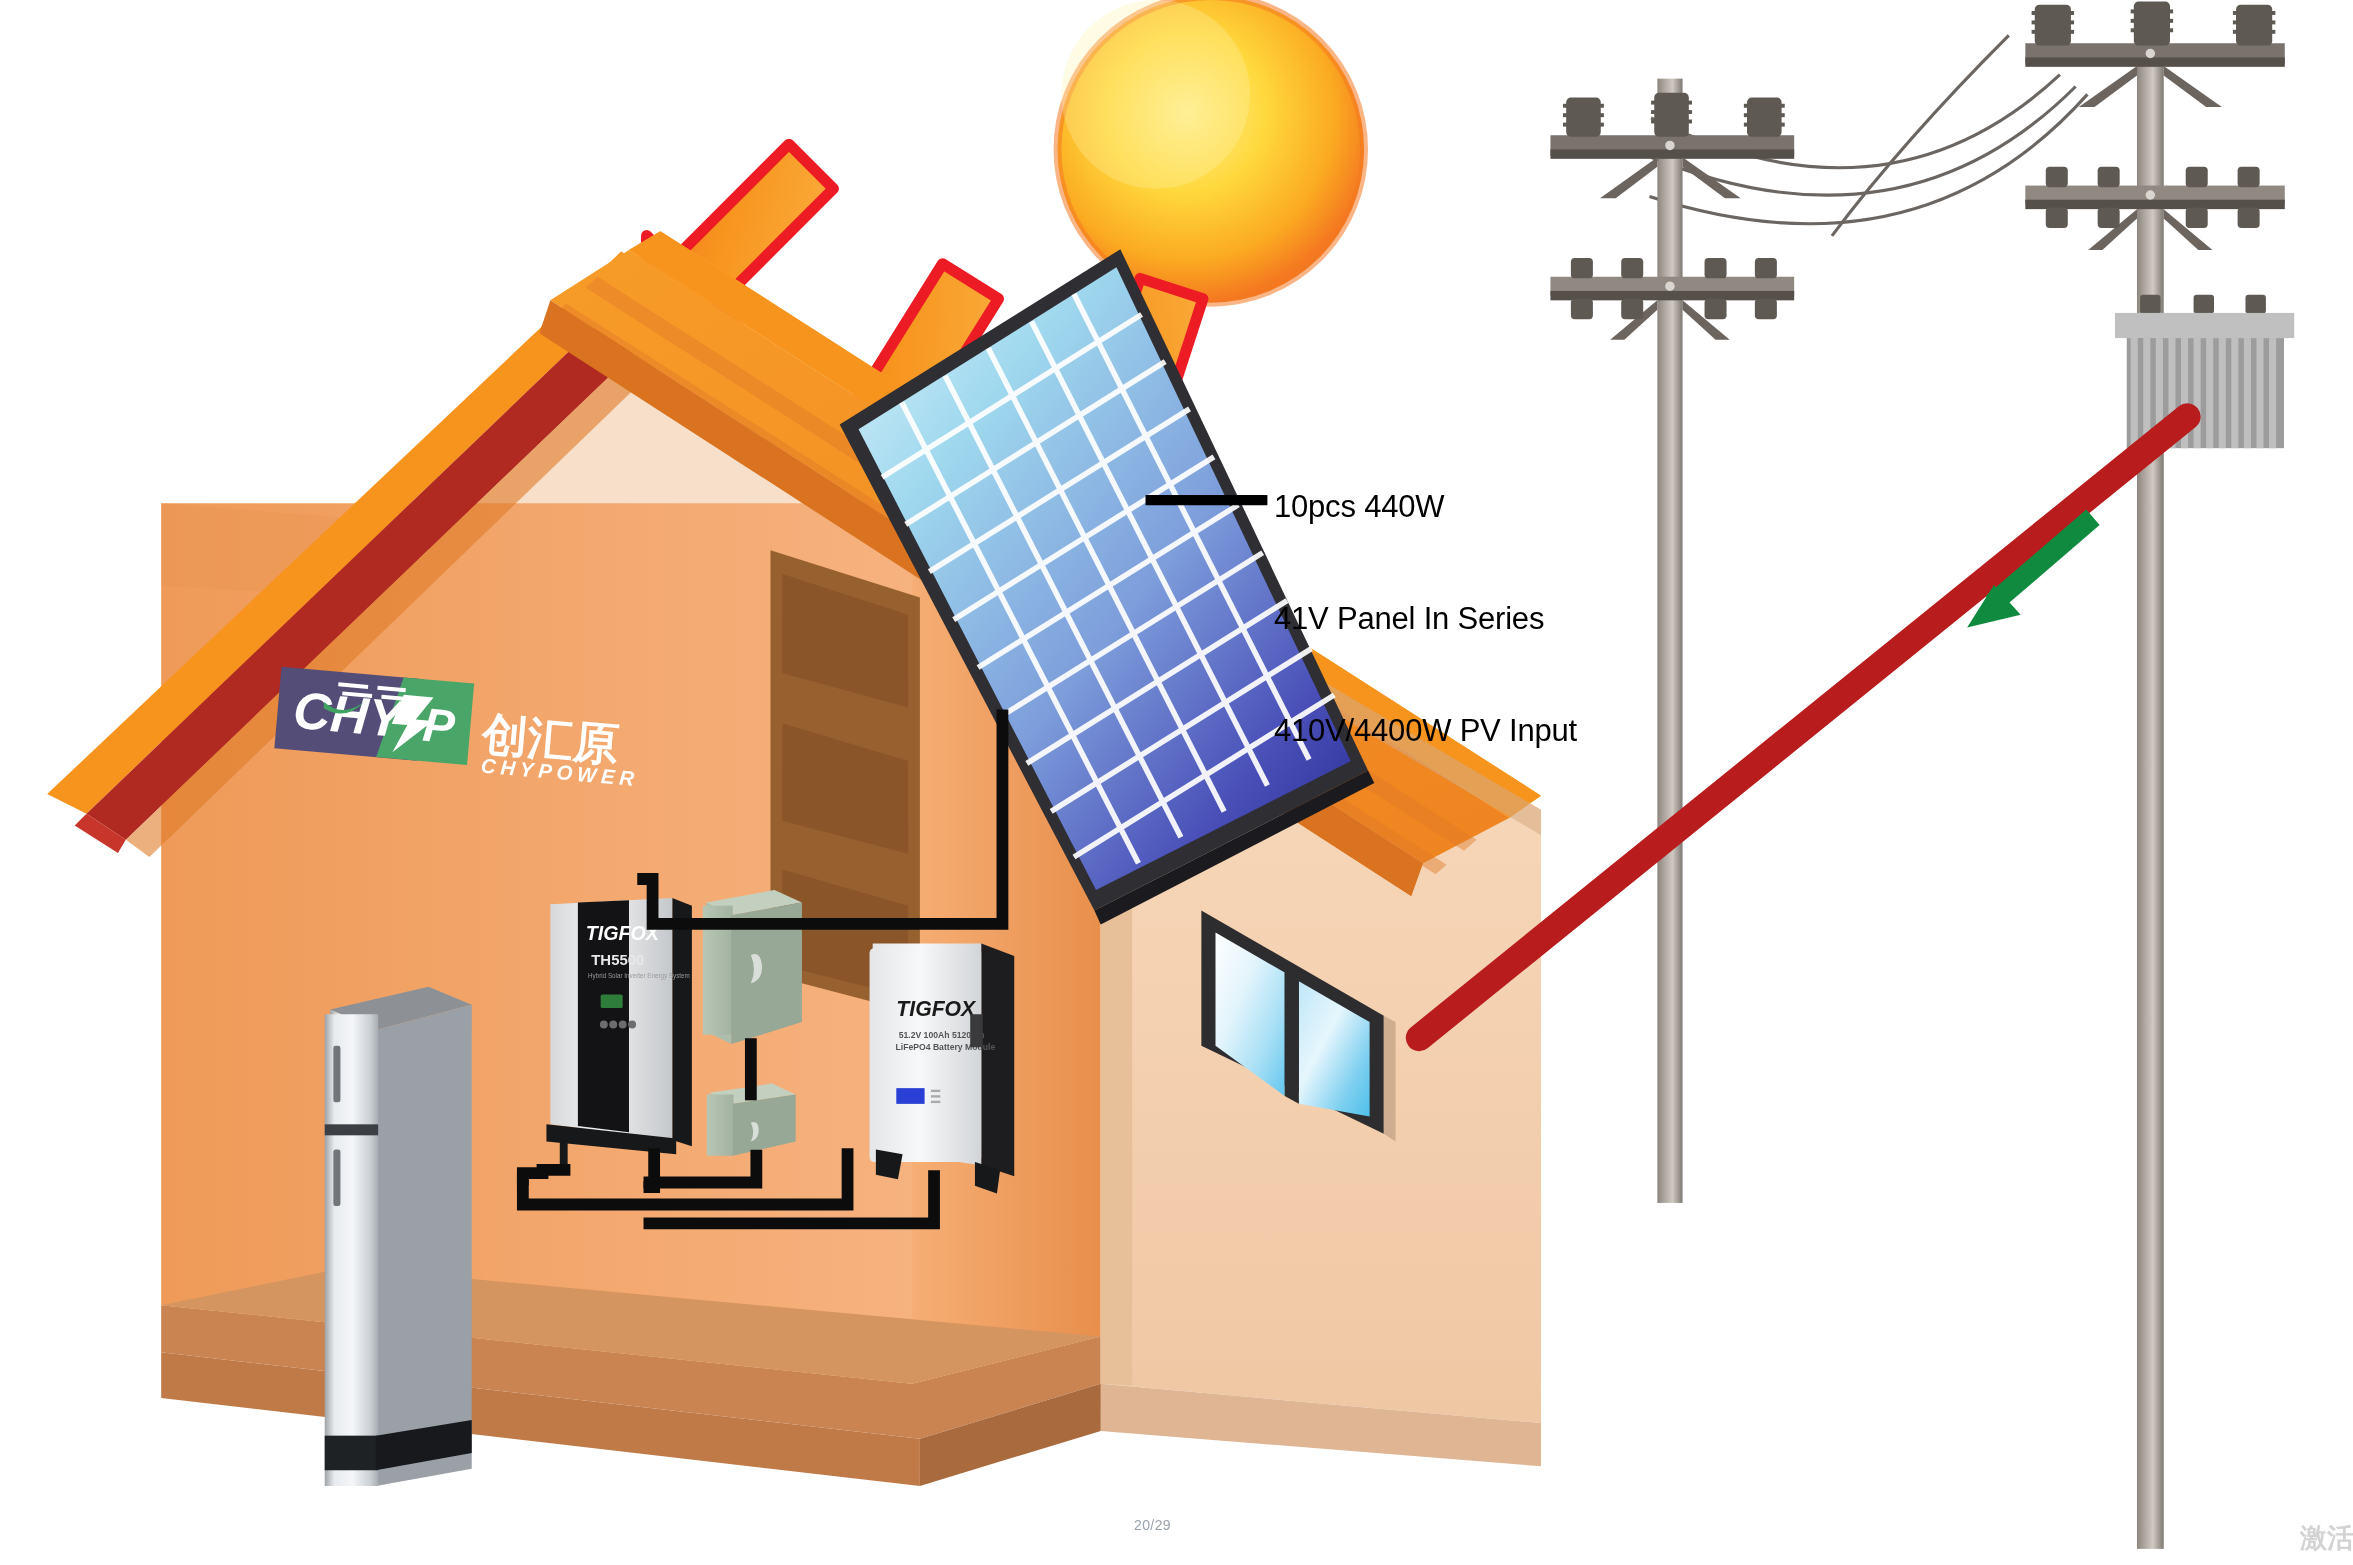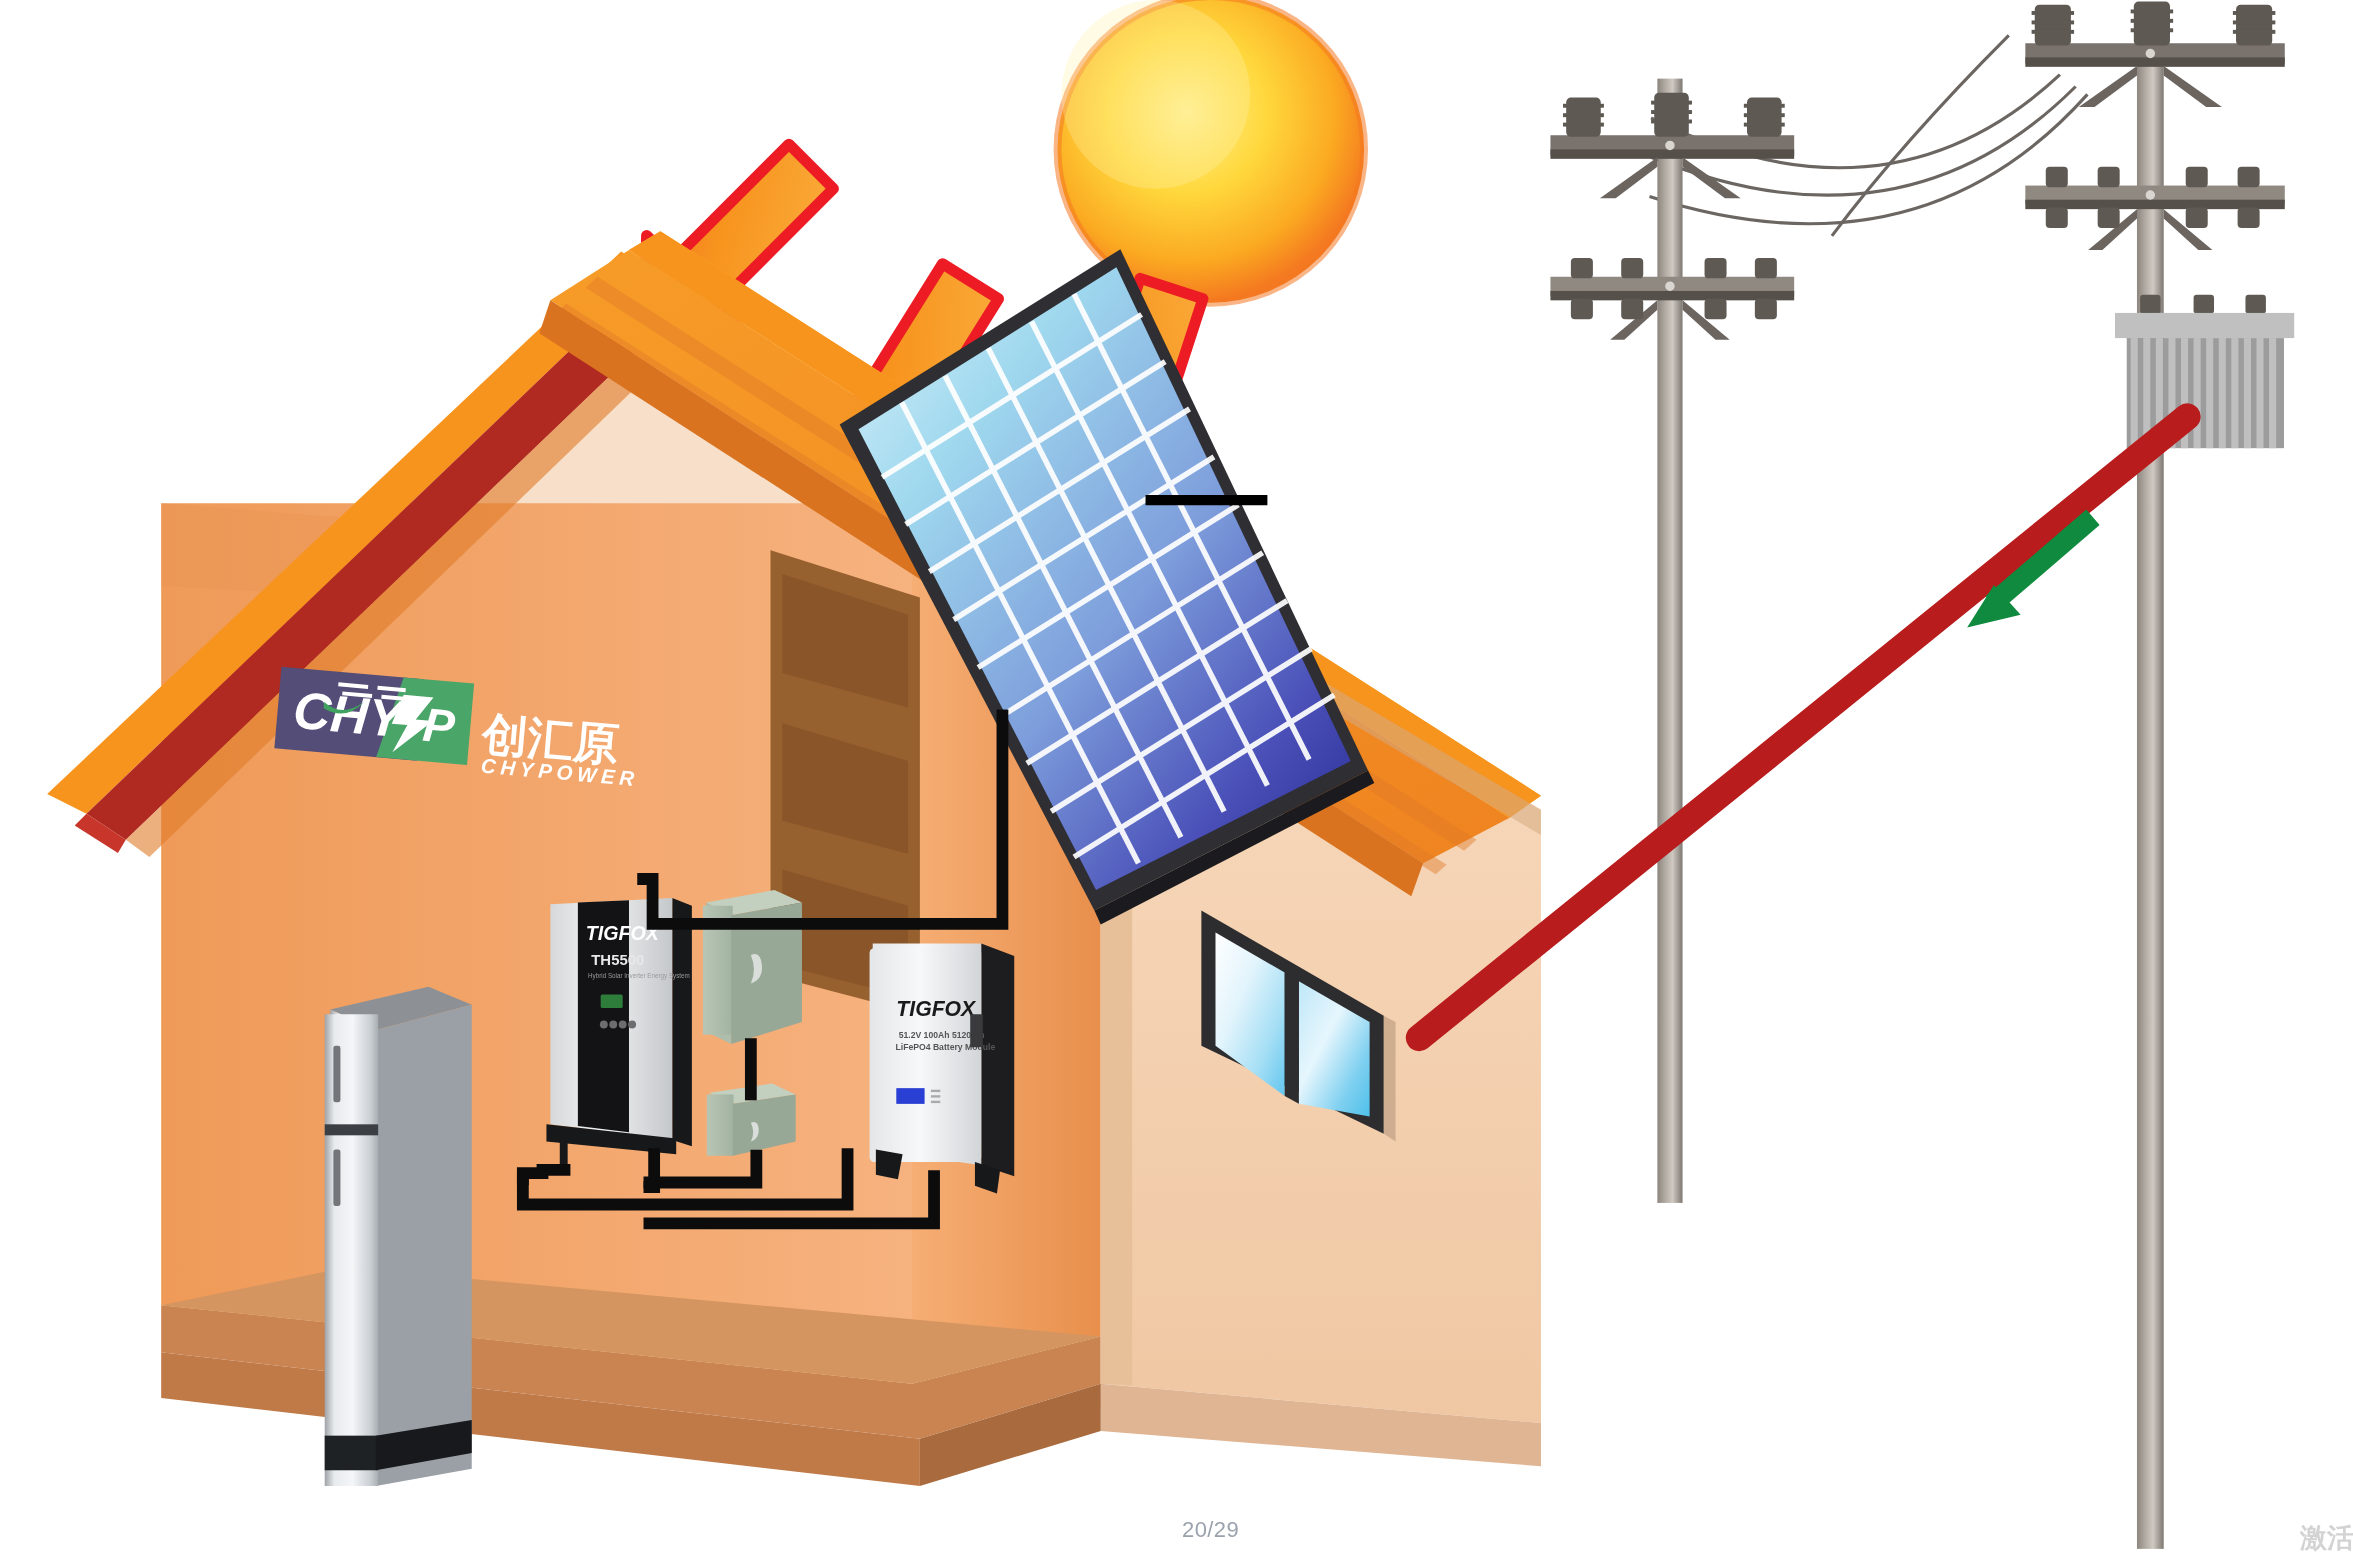--- a/index.html
+++ b/index.html
@@ -25,23 +25,23 @@
   }
   #annotation {
     left: 1274px;
     top: 414px;
     font-size: 31px;
     line-height: 1.20;
     letter-spacing: -0.2px;
   }
   #annotation div { display: block; }
   #page-number {
-    left: 1182px;
+    left: 1134px;
     top: 1517px;
-    font-size: 22px;
+    font-size: 14px;
     color: #9aa2ae;
     letter-spacing: 0.4px;
   }
   #watermark {
     right: 0px;
     top: 1459px;
     font-size: 27px;
     line-height: 1.18;
     color: #d3d3d3;
     text-align: right;
@@ -449,20 +449,25 @@
       <line x1="2782" y1="530" x2="1805" y2="1320" stroke="#b91c1c" stroke-width="34" stroke-linecap="round"></line>
 
       <g>
         <line x1="2662" y1="658" x2="2534" y2="768" stroke="#0f8a3e" stroke-width="26"></line>
         <polygon points="2502,798 2570,782 2536,744" fill="#0f8a3e"></polygon>
       </g>
 
     </g>
   </svg>
 
+  <div class="label-text" id="annotation">
+    <div>10pcs 440W</div>
+    <div>41V Panel In Series</div>
+    <div>410V/4400W PV Input</div>
+  </div>
 
   <div class="label-text" id="page-number">20/29</div>
 
   <div class="label-text" id="watermark">
     <div>激活</div>
     
   </div>
 
 </div>
 

